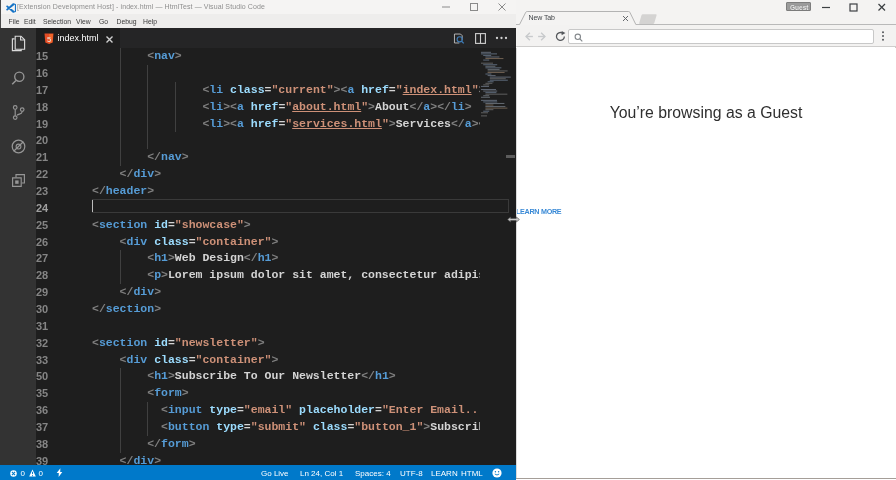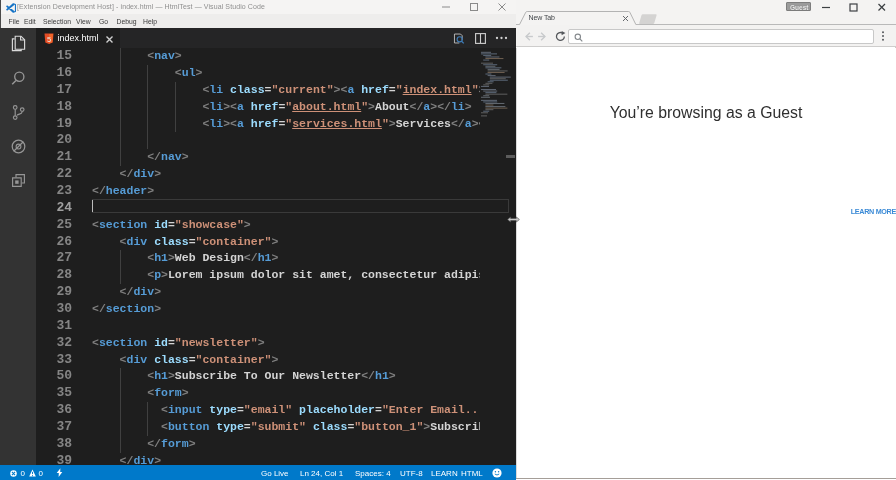--- a/index.html
+++ b/index.html
@@ -16,22 +16,22 @@
   #vs-menu { position:absolute; left:0; top:14px; width:516px; height:14px; background:#eeedec;
     border-left:1px solid #4a4a4a; }
   .menuitem { position:absolute; top:3.5px; font-size:6.8px; color:#393939; }
   #vs-tabs { position:absolute; left:36px; top:28px; width:480px; height:20px; background:#252526; }
   #vs-activity { position:absolute; left:0; top:28px; width:36px; height:437px; background:#333333; }
   #vs-editor { position:absolute; left:36px; top:48px; width:479px; height:417px; background:#1e1e1e; overflow:hidden; }
   #vs-status { position:absolute; left:0; top:465px; width:516px; height:15px; background:#0079ca; color:#fff; font-size:8px; }
 
   .codeline { position:absolute; left:0; height:16.85px; line-height:16.85px; white-space:pre;
     font-family:"Liberation Mono", monospace; font-size:11.5px; color:#d4d4d4; font-weight:bold; }
-  .lnum { position:absolute; width:36px; text-align:right; height:16.85px; line-height:16.85px;
-    font-family:Liberation Mono, monospace; font-size:13px; color:#858585; font-weight:bold; }
+  .lnum { position:absolute; width:36px; height:16.85px; line-height:16.85px;
+    font-family:Liberation Sans, sans-serif; font-size:11px; color:#858585; font-weight:bold; }
   i { font-style:normal; }
   .tg  { color:#569cd6; }  
   .pu  { color:#808080; }  
   .at  { color:#9cdcfe; }  
   .st  { color:#ce9178; }  
   .lk  { color:#ce9178; text-decoration:underline; }
   .tx  { color:#d4d4d4; }
   .eq  { color:#d4d4d4; }
 
   
@@ -163,21 +163,20 @@
       <div class="lnum" style="left:0;top:320.35px;color:#858585">50</div>
       <div class="lnum" style="left:0;top:337.20px;color:#858585">35</div>
       <div class="lnum" style="left:0;top:354.05px;color:#858585">36</div>
       <div class="lnum" style="left:0;top:370.90px;color:#858585">37</div>
       <div class="lnum" style="left:0;top:387.75px;color:#858585">38</div>
       <div class="lnum" style="left:0;top:404.60px;color:#858585">39</div>
       </div>
 
       <div id="code" style="position:absolute;left:0;top:0;width:444px;height:417px;overflow:hidden;">
       <div class="codeline" style="left:56px;top:0.20px">        <i class="pu">&lt;</i><i class="tg">nav</i><i class="pu">&gt;</i></div>
-      <div class="codeline" style="left:56px;top:17.05px">            <i class="pu">&lt;</i><i class="tg">ul</i><i class="pu">&gt;</i></div>
       <div class="codeline" style="left:56px;top:33.90px">                <i class="pu">&lt;</i><i class="tg">li</i><i class="tx"> </i><i class="at">class</i><i class="eq">=</i><i class="st">"current"</i><i class="pu">&gt;&lt;</i><i class="tg">a</i><i class="tx"> </i><i class="at">href</i><i class="eq">=</i><i class="st">"</i><i class="st lk">index.html</i><i class="st">"</i><i class="pu">&gt;</i></div>
       <div class="codeline" style="left:56px;top:50.75px">                <i class="pu">&lt;</i><i class="tg">li</i><i class="pu">&gt;&lt;</i><i class="tg">a</i><i class="tx"> </i><i class="at">href</i><i class="eq">=</i><i class="st">"</i><i class="st lk">about.html</i><i class="st">"</i><i class="pu">&gt;</i><i class="tx">About</i><i class="pu">&lt;/</i><i class="tg">a</i><i class="pu">&gt;&lt;/</i><i class="tg">li</i><i class="pu">&gt;</i></div>
       <div class="codeline" style="left:56px;top:67.60px">                <i class="pu">&lt;</i><i class="tg">li</i><i class="pu">&gt;&lt;</i><i class="tg">a</i><i class="tx"> </i><i class="at">href</i><i class="eq">=</i><i class="st">"</i><i class="st lk">services.html</i><i class="st">"</i><i class="pu">&gt;</i><i class="tx">Services</i><i class="pu">&lt;/</i><i class="tg">a</i><i class="pu">&gt;&lt;/</i></div>
       <div class="codeline" style="left:56px;top:101.30px">        <i class="pu">&lt;/</i><i class="tg">nav</i><i class="pu">&gt;</i></div>
       <div class="codeline" style="left:56px;top:118.15px">    <i class="pu">&lt;/</i><i class="tg">div</i><i class="pu">&gt;</i></div>
       <div class="codeline" style="left:56px;top:135.00px"><i class="pu">&lt;/</i><i class="tg">header</i><i class="pu">&gt;</i></div>
       <div class="codeline" style="left:56px;top:151.85px"></div>
       <div class="codeline" style="left:56px;top:168.70px"><i class="pu">&lt;</i><i class="tg">section</i><i class="tx"> </i><i class="at">id</i><i class="eq">=</i><i class="st">"showcase"</i><i class="pu">&gt;</i></div>
       <div class="codeline" style="left:56px;top:185.55px">    <i class="pu">&lt;</i><i class="tg">div</i><i class="tx"> </i><i class="at">class</i><i class="eq">=</i><i class="st">"container"</i><i class="pu">&gt;</i></div>
       <div class="codeline" style="left:56px;top:202.40px">        <i class="pu">&lt;</i><i class="tg">h1</i><i class="pu">&gt;</i><i class="tx">Web Design</i><i class="pu">&lt;/</i><i class="tg">h1</i><i class="pu">&gt;</i></div>
@@ -319,21 +318,21 @@
       <svg class="abs" style="left:365px;top:6.5px" width="4" height="10" viewBox="0 0 4 10">
         <circle cx="2" cy="1.3" r="1" fill="#55585c"></circle>
         <circle cx="2" cy="5" r="1" fill="#55585c"></circle>
         <circle cx="2" cy="8.7" r="1" fill="#55585c"></circle>
       </svg>
     </div>
     <div class="abs" style="left:0;top:477.5px;width:380px;height:1.5px;background:#a59e98;z-index:5;"></div>
     <div class="abs" style="left:0;top:47.5px;width:1px;height:430px;background:#dadada;z-index:5;"></div>
     <div id="ch-content">
       <div class="abs" style="left:0;top:56px;width:380px;text-align:center;font-size:15.8px;color:#2f2f2f;">You’re browsing as a Guest</div>
-      <div class="abs" style="left:0;top:159px;width:380px;text-align:right;font-size:7.2px;letter-spacing:-0.3px;font-weight:bold;color:#3a8ad6;">LEARN MORE</div>
+      <div class="abs" style="left:0;top:159px;width:380px;text-align:left;font-size:7.2px;letter-spacing:-0.3px;font-weight:bold;color:#3a8ad6;">LEARN MORE</div>
     </div>
   </div>
 
   <svg class="abs" style="left:506.5px;top:215.5px;z-index:99" width="13" height="7" viewBox="0 0 13 7">
     <path d="M0.6 3.5 3.6 1V2.4H9.4V1L12.4 3.5 9.4 6V4.6H3.6V6z" fill="#c9c9c9" stroke="#4f4f4f" stroke-width="0.65"></path>
   </svg>
 
 </div>
 
 </body></html>

